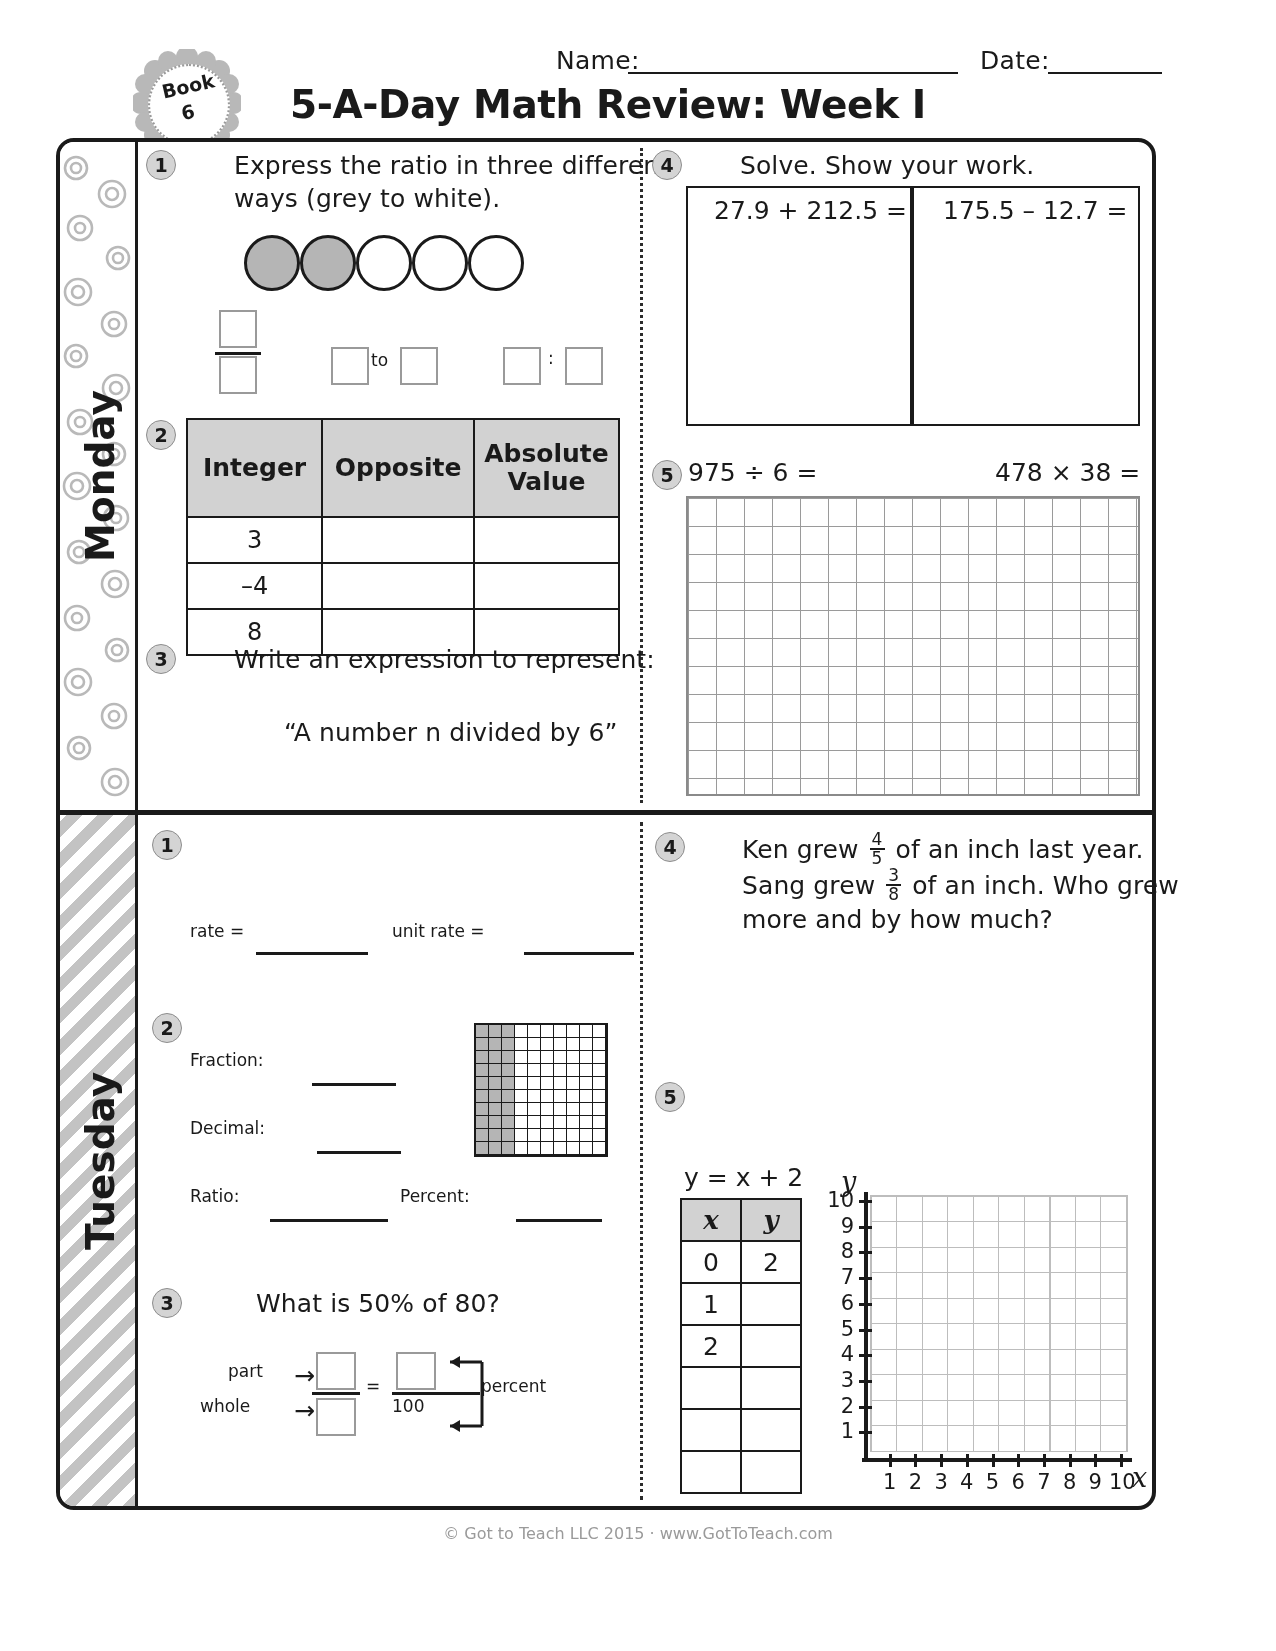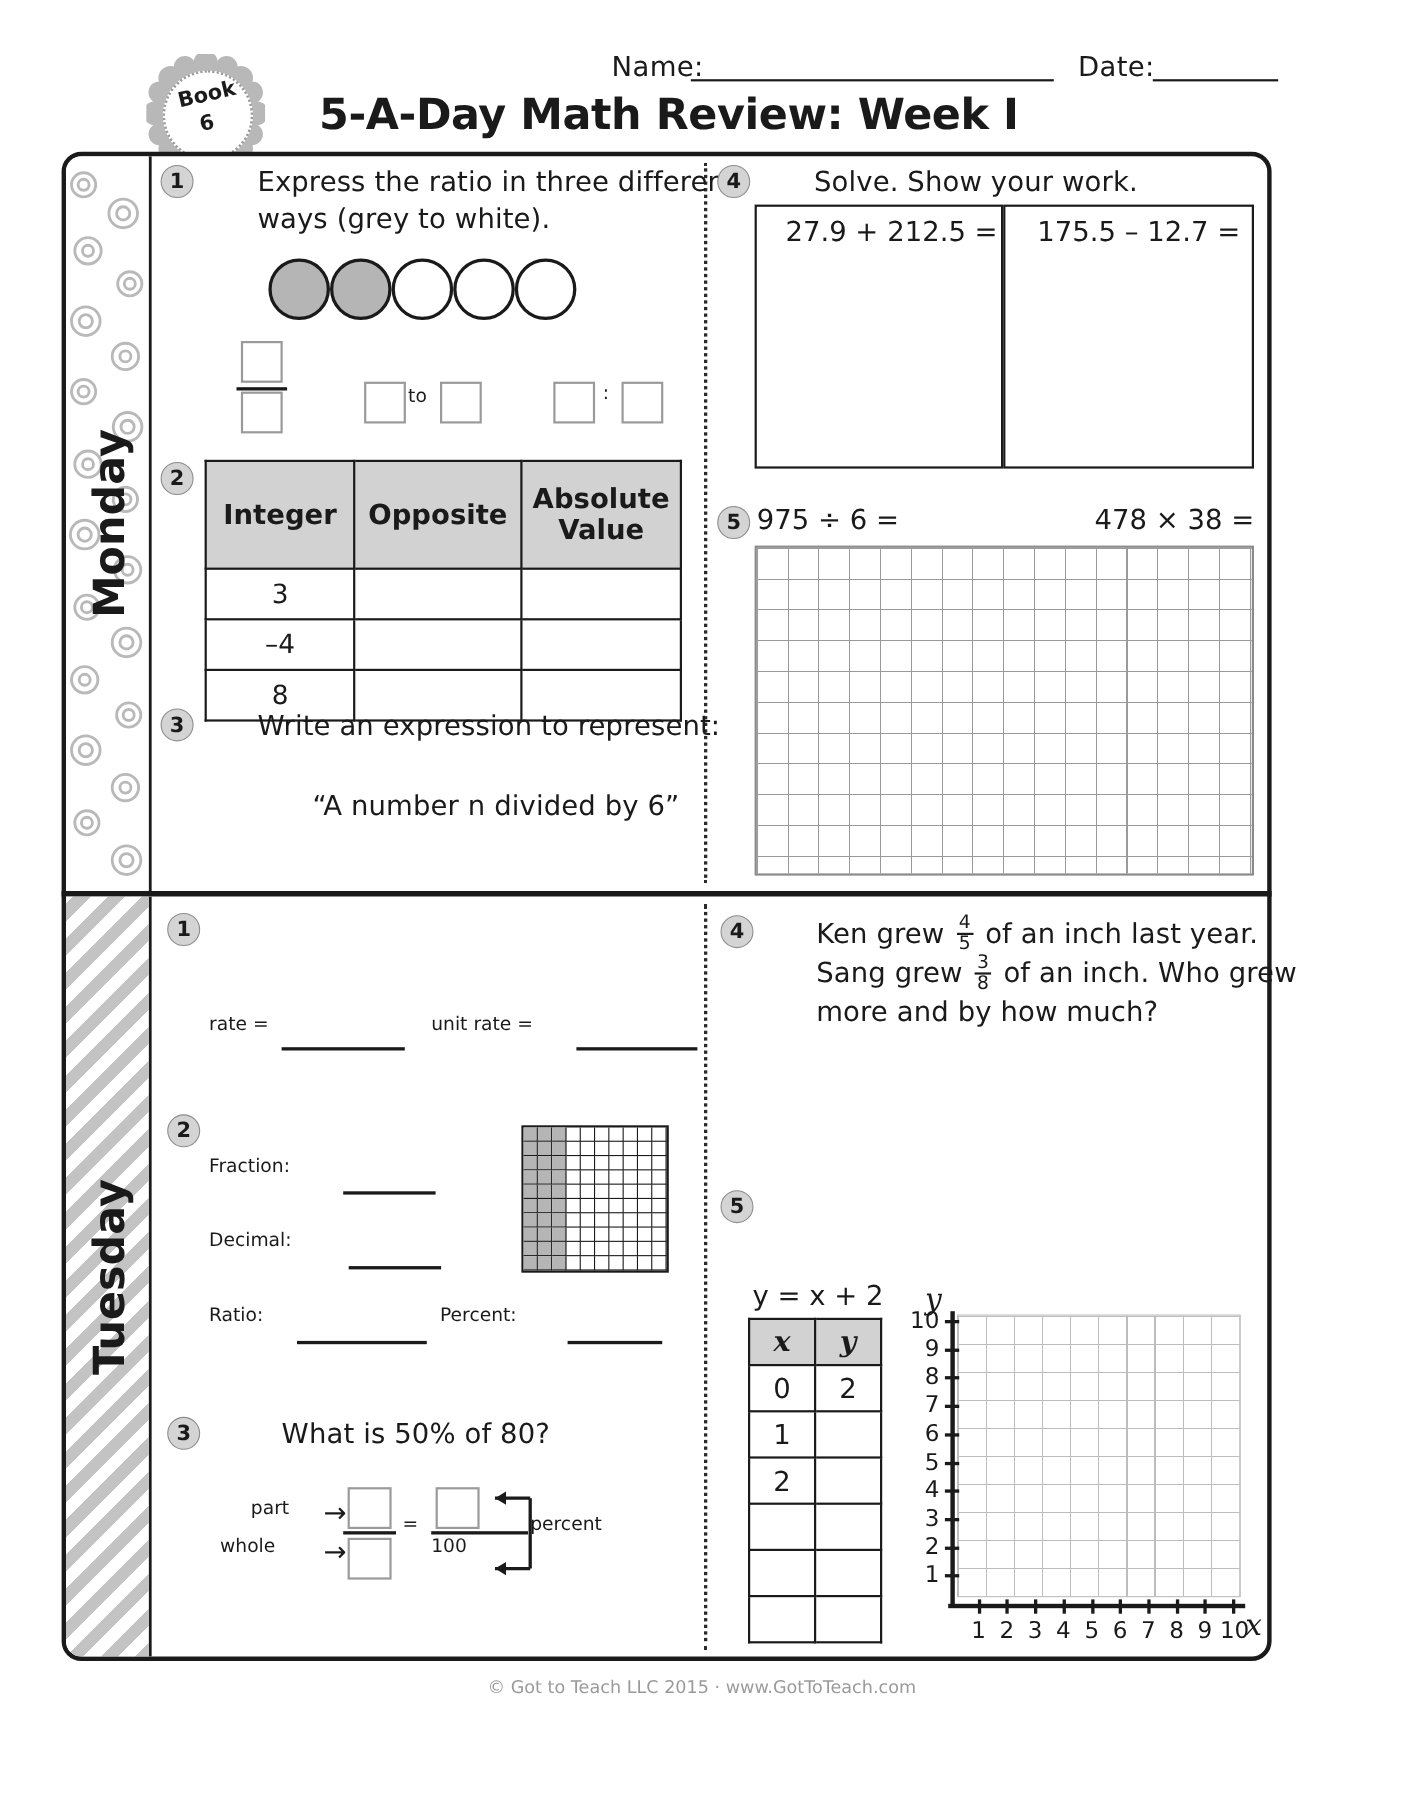--- a/index.html
+++ b/index.html
@@ -431,21 +431,21 @@
 
   <div class="box" style="left:396px;top:1352px;width:40px;height:38px;"></div>
   <div class="hline" style="left:392px;top:1392px;width:88px;"></div>
   <div class="lbl" style="left:392px;top:1396px;">100</div>
 
   <svg style="position:absolute;left:436px;top:1352px;width:48px;height:84px;" viewBox="0 0 48 84">
     <path d="M46 10 L46 42 L46 74 M46 10 L14 10 M46 74 L14 74" fill="none" stroke="#1a1a1a" stroke-width="3"></path>
     <path d="M14 10 L24 4 L24 16 Z" fill="#1a1a1a"></path>
     <path d="M14 74 L24 68 L24 80 Z" fill="#1a1a1a"></path>
   </svg>
-  <div class="lbl" style="left:466px;top:1376px;padding-left:16px;">percent</div>
+  <div class="lbl" style="left:481px;top:1376px;">percent</div>
 
   <div class="qnum" style="left:655px;top:832px;">4</div>
   <div class="qtext" style="left:694px;top:831px;width:456px;">
     <span>Ken grew </span><span class="frac"><span class="n">4</span><span class="d">5</span></span><span> of an inch last year. Sang grew </span><span class="frac"><span class="n">3</span><span class="d">8</span></span><span> of an inch.  Who grew more and by how much?</span>
   </div>
 
   <div class="qnum" style="left:655px;top:1082px;">5</div>
 
   <div class="mono-eq" style="position:absolute;left:684px;top:1163px;">y = x + 2</div>
 

